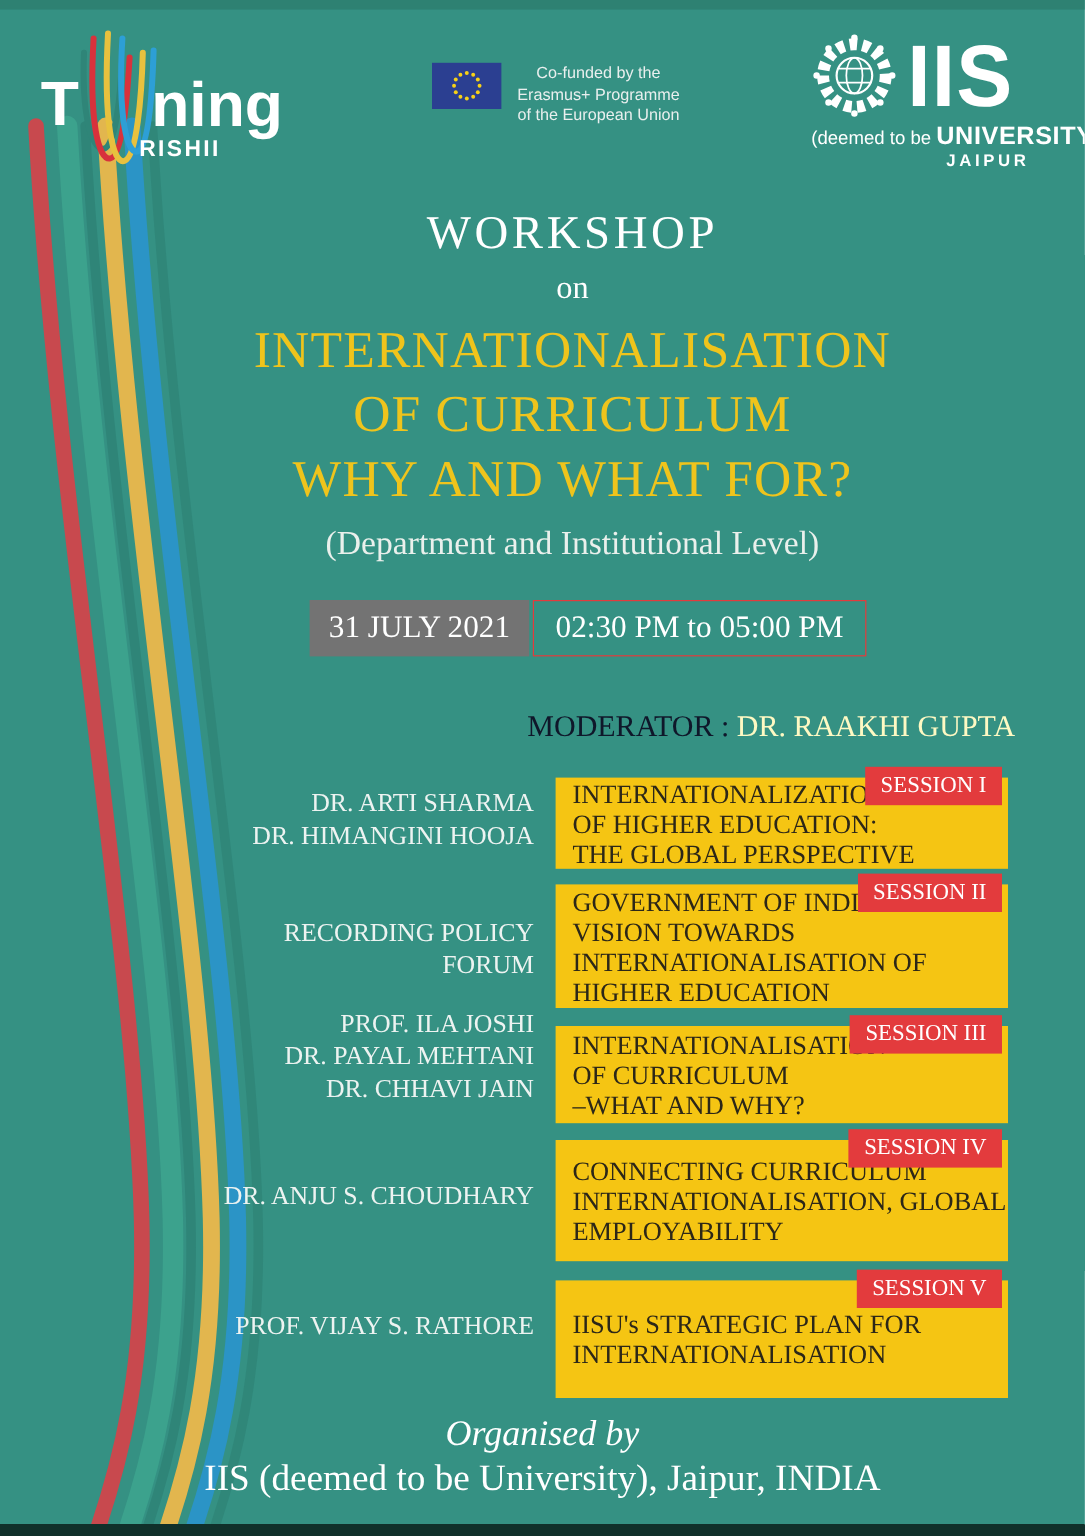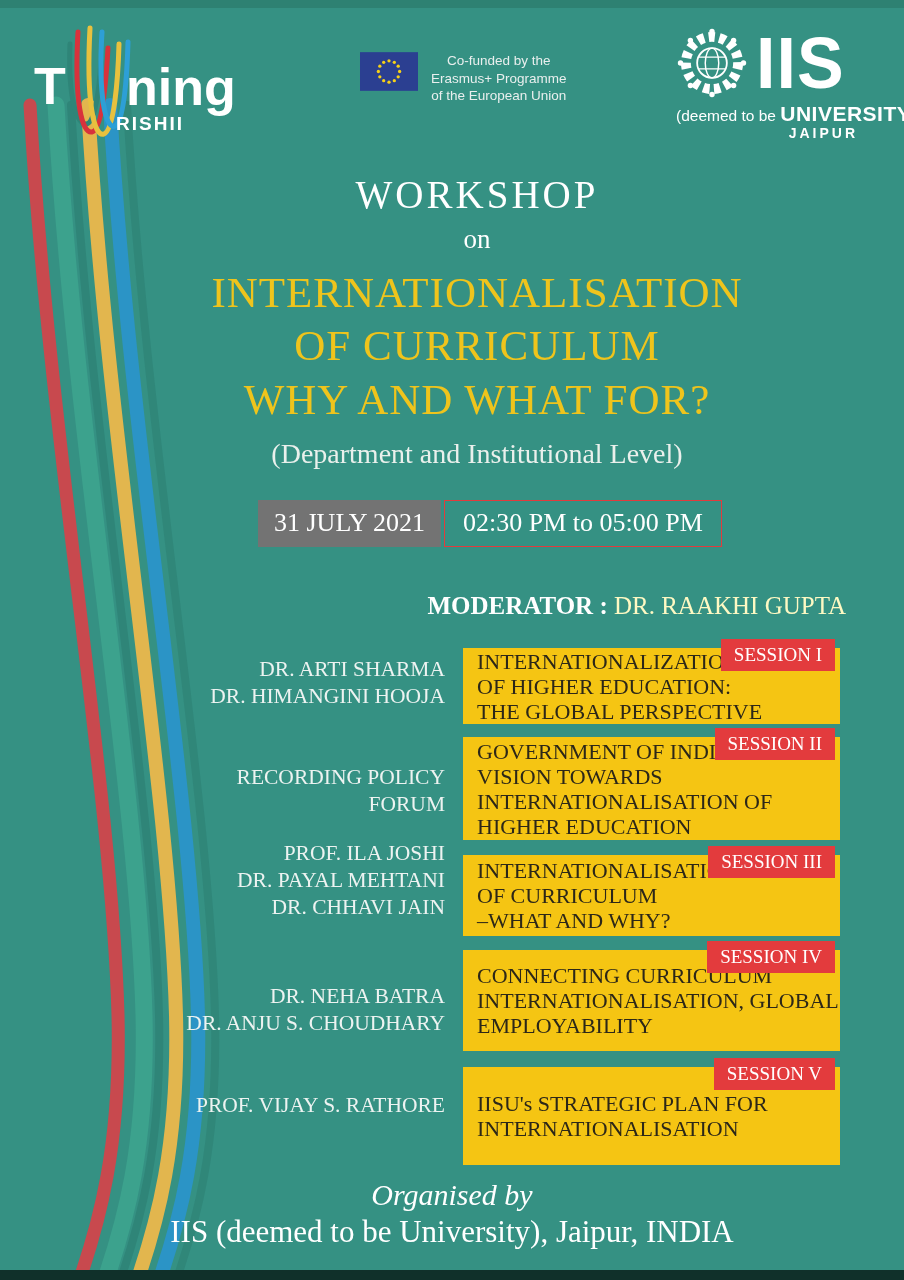--- a/index.html
+++ b/index.html
@@ -38,21 +38,21 @@
   .t-main{top:266px;color:#EFC41C;font-size:43px;line-height:1.24;letter-spacing:1px;}
   .t-sub{top:438px;font-size:28px;color:#EAF0EC;}
 
   
   .when{position:absolute;left:258px;top:500px;display:flex;align-items:stretch;}
   .date-box{background:#737373;color:#fff;font-size:26px;padding:8px 16px 9px;white-space:nowrap;}
   .time-box{border:1.5px solid #E33B3D;color:#fff;font-size:26px;padding:7px 18px;
             margin-left:3px;white-space:nowrap;}
 
   .moderator{position:absolute;right:58px;top:592px;font-size:25px;white-space:nowrap;}
-  .moderator .mod-label{color:#ffffff;font-weight:bold;}
+  .moderator .mod-label{color:#0f172a;font-weight:normal;}
   .moderator .mod-name{color:#fef9c3;}
 
   
   .speakers{position:absolute;right:459px;width:340px;text-align:right;color:#EDF3F1;
             font-size:21.5px;line-height:27px;}
   .topic-box{position:absolute;left:463px;width:377px;background:#F5C513;color:#2C2718;
              display:flex;flex-direction:column;justify-content:center;
              padding-left:14px;box-sizing:border-box;font-size:22px;line-height:25px;}
   .topic-box .line{white-space:nowrap;}
   .session-tab{position:absolute;top:-9px;right:5px;background:#E33B3D;color:#fff;
@@ -197,21 +197,20 @@
     <div>DR. CHHAVI JAIN</div>
   </div>
   <div class="topic-box s3-box">
     <div class="session-tab">SESSION III</div>
     <div class="line">INTERNATIONALISATION</div>
     <div class="line">OF CURRICULUM</div>
     <div class="line">–WHAT AND WHY?</div>
   </div>
 
   <div class="speakers s4-names">
-    <div>DR. NEHA BATRA</div>
     <div>DR. ANJU S. CHOUDHARY</div>
   </div>
   <div class="topic-box s4-box">
     <div class="session-tab">SESSION IV</div>
     <div class="line">CONNECTING CURRICULUM</div>
     <div class="line">INTERNATIONALISATION, GLOBAL</div>
     <div class="line">EMPLOYABILITY</div>
   </div>
 
   <div class="speakers s5-names">

